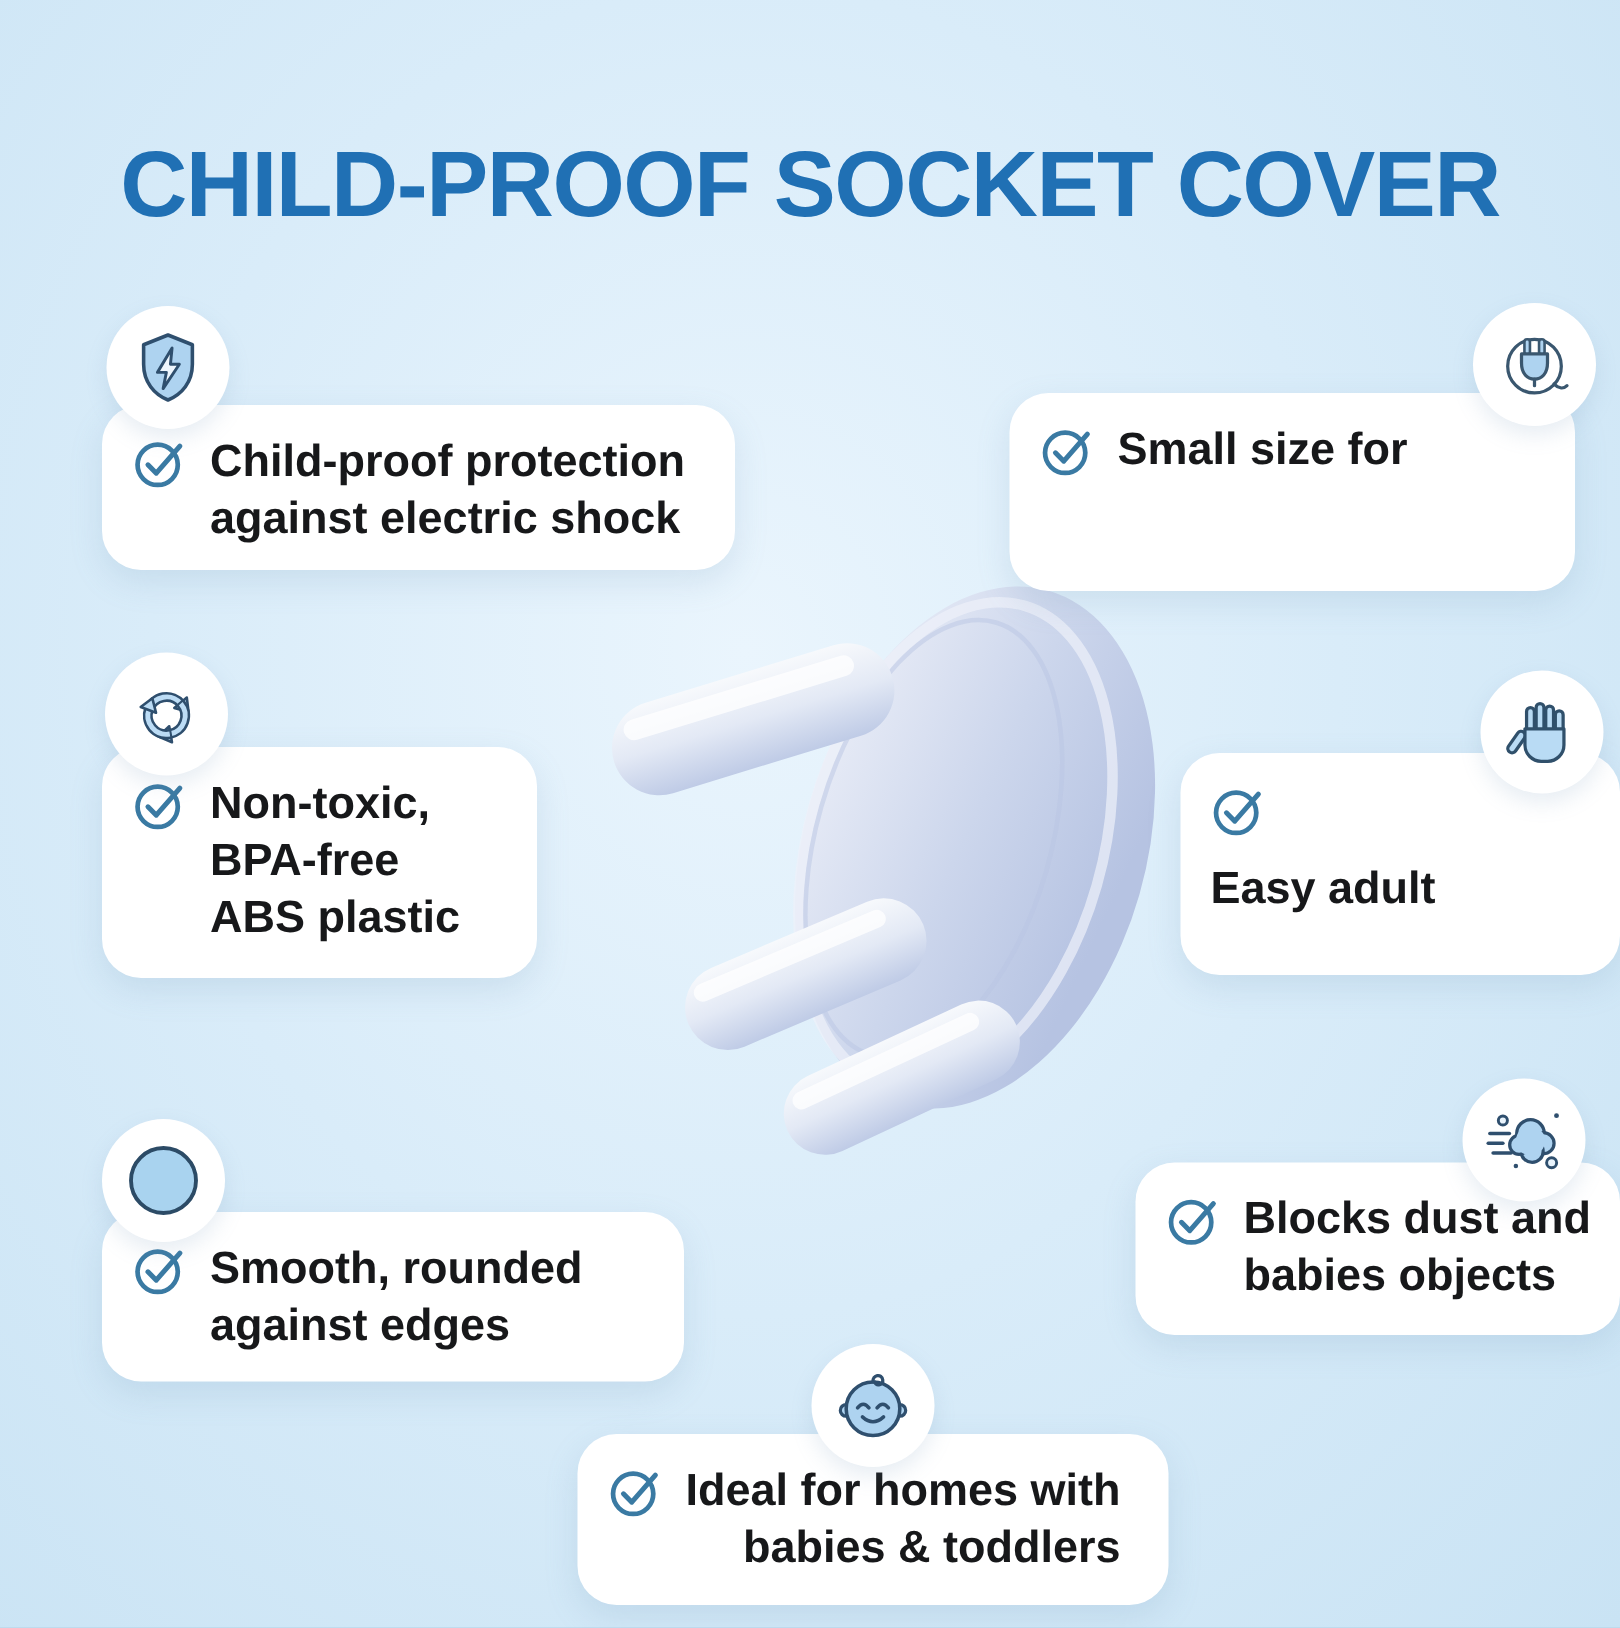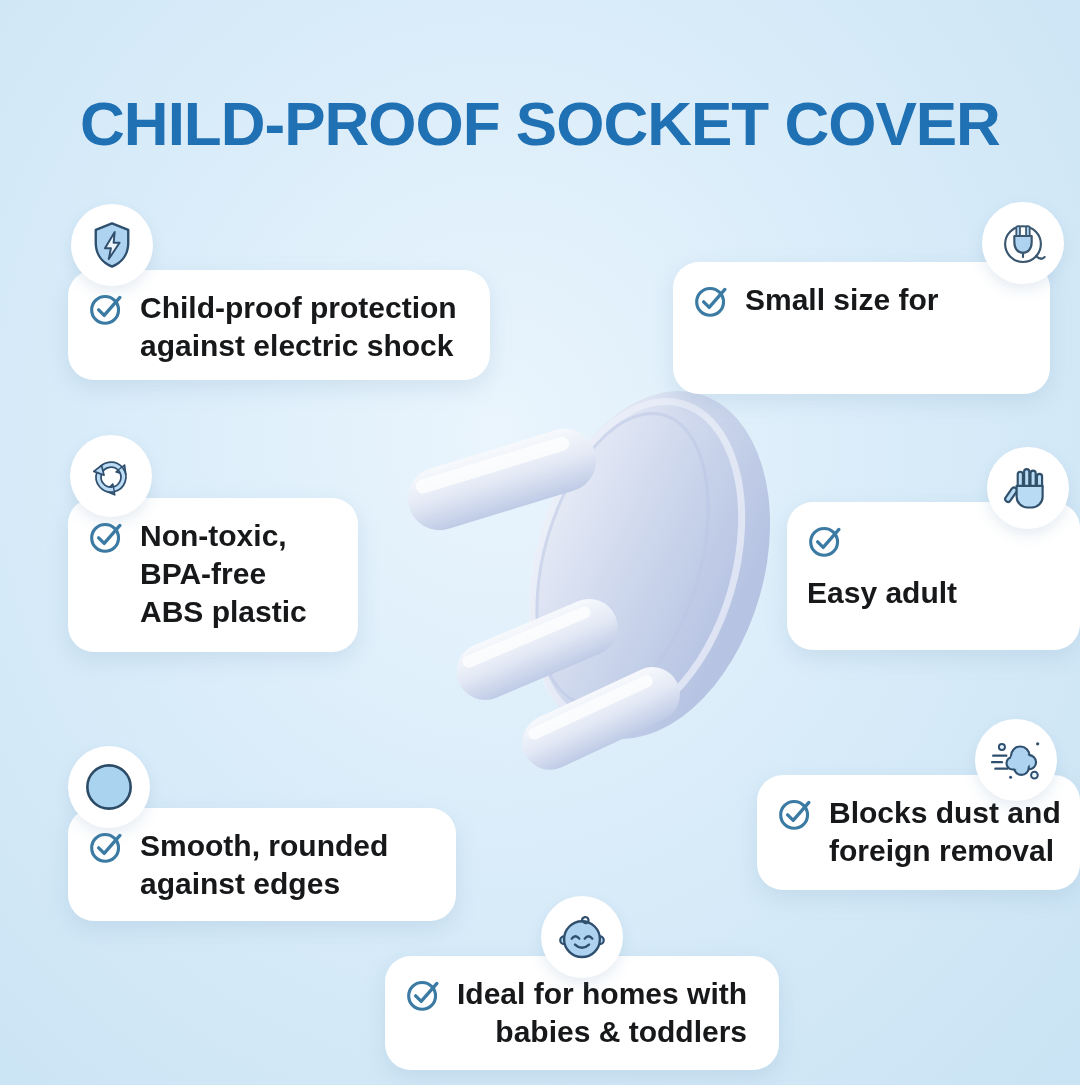--- a/index.html
+++ b/index.html
@@ -216,21 +216,21 @@
         <circle cx="44" cy="9" r="1.5" fill="#2f4f6e"></circle>
         <circle cx="19" cy="40" r="1.4" fill="#2f4f6e"></circle>
       </svg>
     </div>
     <svg class="check" viewBox="0 0 40 40">
       <circle cx="18.5" cy="21.5" r="14.5" fill="none" stroke="#3a7aa3" stroke-width="3.4"></circle>
       <path d="M11.5 21.5 L17.5 27.5 L34.5 8" fill="none" stroke="#3a7aa3" stroke-width="3.6" stroke-linecap="round" stroke-linejoin="round"></path>
     </svg>
     <div class="txt">
       <div>Blocks dust and</div>
-      <div>foreign removal</div>
+      <div>babies objects</div>
     </div>
   </div>
 
   <div class="card" id="card-family">
     <div class="badge">
       <svg viewBox="0 0 48 48">
         <circle cx="7.5" cy="27" r="3.6" fill="#aed3f0" stroke="#2f4f6e" stroke-width="2"></circle>
         <circle cx="40.5" cy="27" r="3.6" fill="#aed3f0" stroke="#2f4f6e" stroke-width="2"></circle>
         <circle cx="24" cy="26" r="16.5" fill="#aed3f0" stroke="#2f4f6e" stroke-width="2.2"></circle>
         <path d="M24 9.5 c-0.5 -4.5 5.5 -5.5 6 -1.2 c0.4 3 -3.8 4.2 -4.8 1.4" fill="none" stroke="#2f4f6e" stroke-width="2" stroke-linecap="round"></path>

